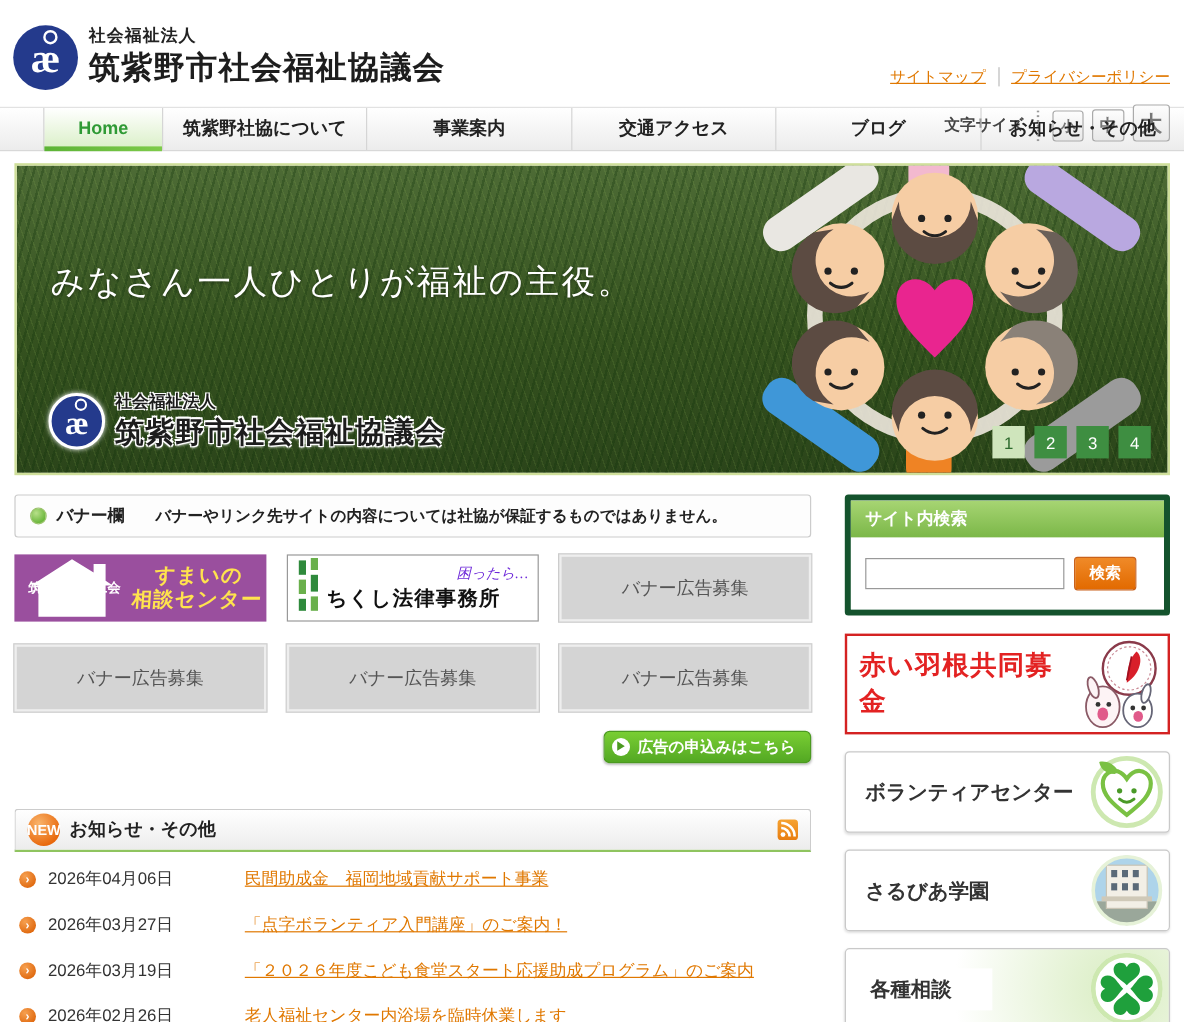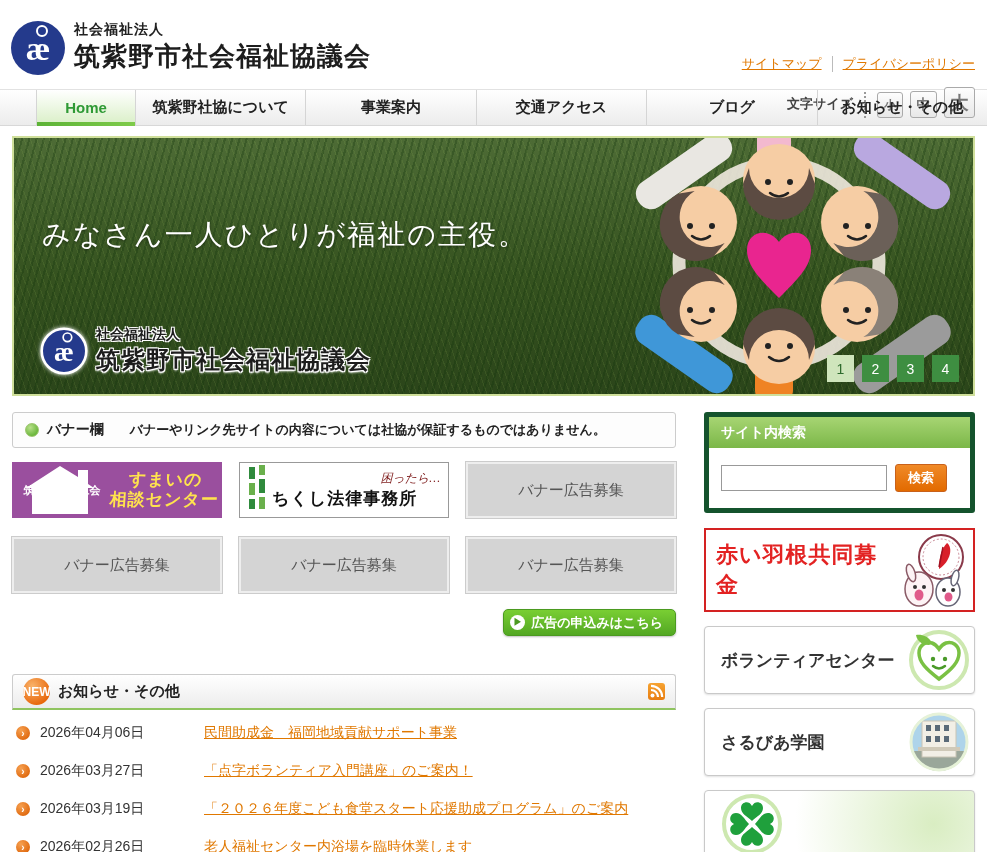--- a/index.html
+++ b/index.html
@@ -79,21 +79,21 @@
   .banner-gray { background:#d4d4d4; border:2px solid #eee; outline:1px solid #ccc; display:flex;
                  align-items:center; justify-content:center; font-size:15px; color:#555; }
   .banner-sumai { background:#9a4f9e; display:flex; align-items:center; position:relative; overflow:hidden; }
   .sumai-house { position:relative; width:96px; height:56px; flex:0 0 auto; }
   .sumai-org { position:absolute; left:10px; top:22px; width:80px; text-align:center; color:#fff;
                font-size:11px; font-weight:bold; line-height:1.2; }
   .sumai-text { color:#ffe34d; font-weight:bold; font-size:17px; line-height:1.15; text-align:center; flex:1;
                 letter-spacing:1px; transform:skewX(-4deg); }
   .banner-law { background:#fff; border:1px solid #999; display:flex; align-items:center; padding:4px 8px; gap:6px; }
   .law-text { flex:1; }
-  .law-tag { font-size:12px; font-style:italic; color:#7f1d1d; text-align:right; font-family:"Liberation Serif","DejaVu Serif",serif; }
+  .law-tag { font-size:12px; font-style:italic; color:#6d28d9; text-align:right; font-family:"Liberation Serif","DejaVu Serif",serif; }
   .law-name { font-size:17px; font-weight:bold; color:#111; letter-spacing:1px; }
 
   
   .cta-row { margin-top:16px; display:flex; justify-content:flex-end; }
   .cta-btn { height:27px; border:1px solid #4b9a20; border-radius:5px; padding:0 12px 0 6px;
              background:linear-gradient(#79ce33,#53a823); color:#fff; font-size:13px; font-weight:bold;
              display:flex; align-items:center; gap:6px; cursor:pointer; box-shadow:0 1px 2px rgba(0,0,0,.25); }
   .cta-play { width:15px; height:15px; border-radius:50%; background:#fff; color:#4b9a20; font-size:9px;
               display:flex; align-items:center; justify-content:center; }
 
@@ -425,20 +425,21 @@
               <rect x="27" y="25" width="5" height="6" fill="#5a6a78"></rect>
               <rect x="36" y="25" width="5" height="6" fill="#5a6a78"></rect>
             <rect x="10" y="36" width="42" height="4" fill="#cfc9b8"></rect>
           </g>
           <circle cx="31" cy="31" r="28" fill="none" stroke="#e6f2d8" stroke-width="3"></circle>
         </svg>
       </span>
     </div>
 
     <div class="side-card tint">
+      <span class="card-label">各種相談</span>
       <span class="card-icon">
         <svg viewBox="0 0 62 62">
           <circle cx="31" cy="31" r="30" fill="#fff"></circle>
             <circle cx="31" cy="31" r="28" fill="none" stroke="#cdE8b0" stroke-width="4"></circle>
           <g fill="#1fa03c">
             <g transform="translate(31,18)">
                 <path d="M0,10 C-5,5 -11,3 -11,-3 C-11,-8 -6,-10 -2.5,-8 C-1,-7 0,-5 0,-5 C0,-5 1,-7 2.5,-8 C6,-10 11,-8 11,-3 C11,3 5,5 0,10 Z"></path>
               </g>
             <g transform="translate(31,44) rotate(180)">
                 <path d="M0,10 C-5,5 -11,3 -11,-3 C-11,-8 -6,-10 -2.5,-8 C-1,-7 0,-5 0,-5 C0,-5 1,-7 2.5,-8 C6,-10 11,-8 11,-3 C11,3 5,5 0,10 Z"></path>

